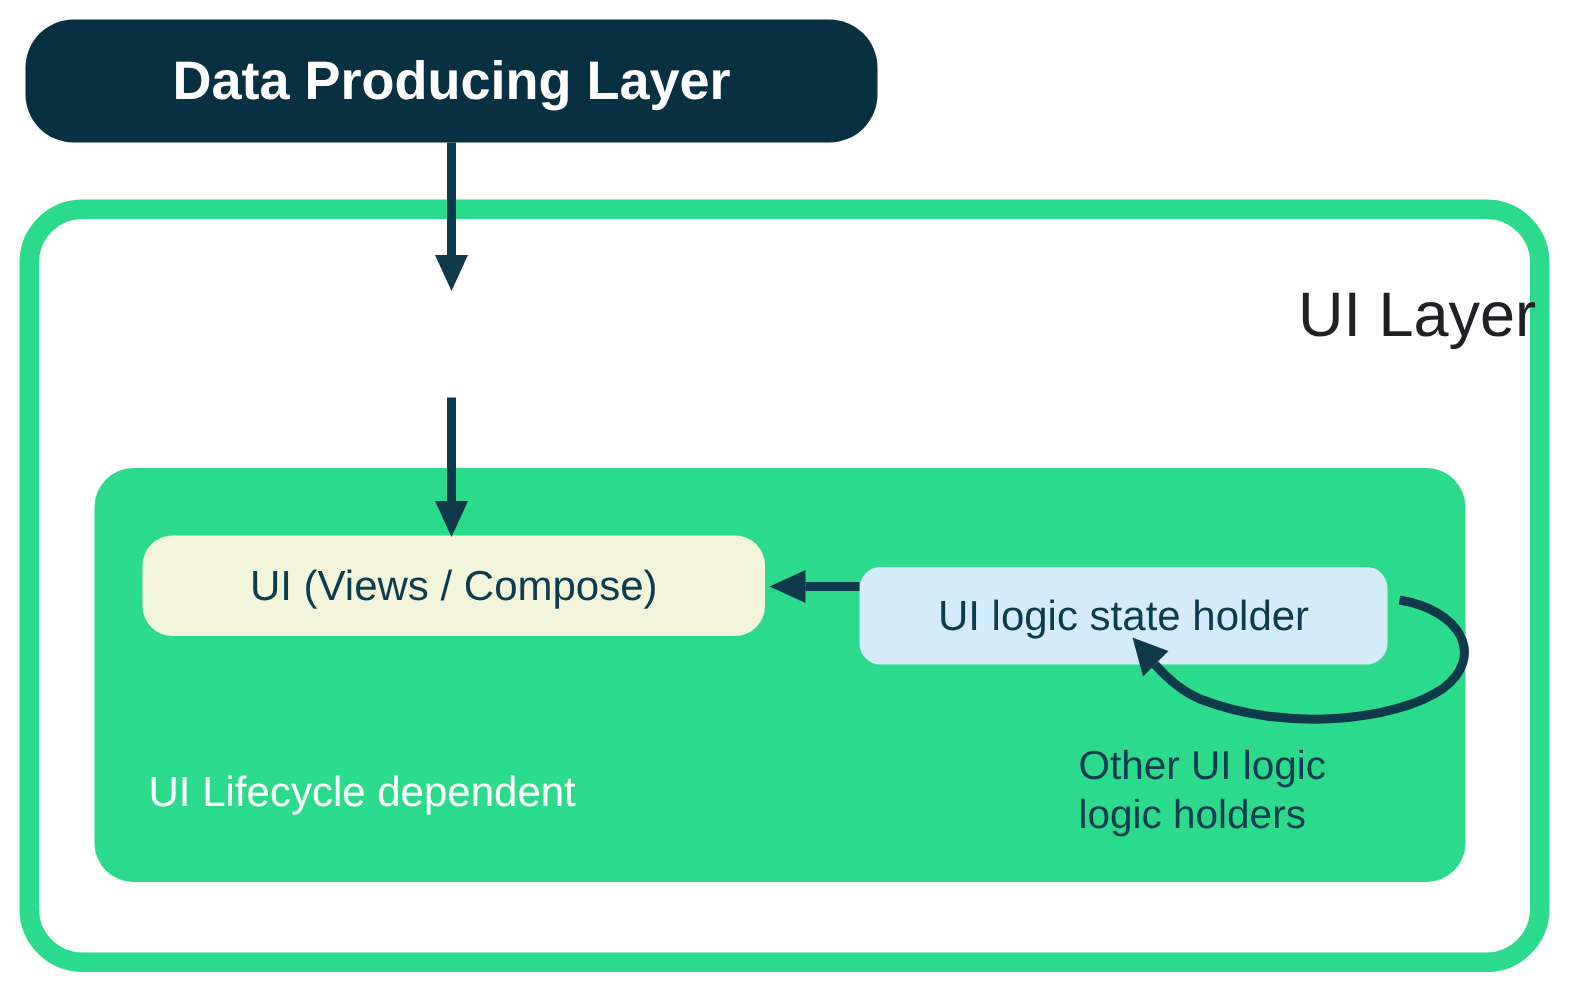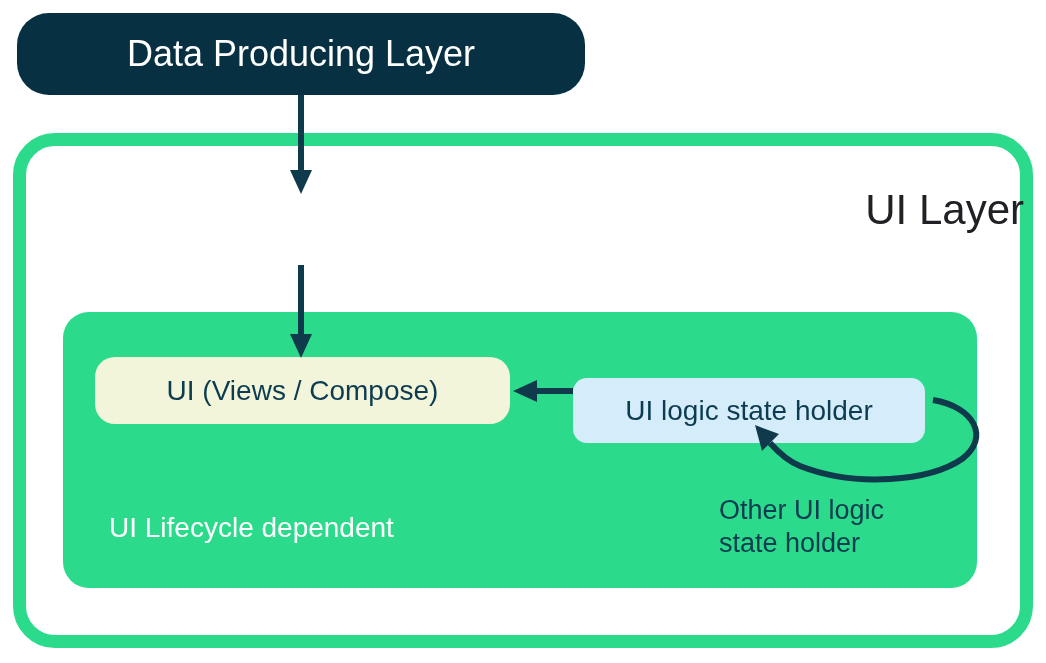--- a/index.html
+++ b/index.html
@@ -23,20 +23,21 @@
     box-sizing: border-box;
     white-space: nowrap;
   }
   .dark-box {
     left: 17px; top: 13px;
     width: 568px; height: 82px;
     background: #073042;
     border-radius: 32px;
     color: #ffffff;
     font-size: 36px;
+    font-weight: bold;
   }
   .outer-box {
     position: absolute;
     left: 13px; top: 133px;
     width: 1020px; height: 515px;
     box-sizing: border-box;
     background: #ffffff;
     border: 13px solid #2bdb8b;
     border-radius: 42px;
   }
@@ -73,21 +74,21 @@
     color: #0d3c50;
     font-size: 28px;
     border-radius: 20px;
   }
   .ui-logic-box {
     left: 573px; top: 358px;
     width: 352px; height: 65px; margin-top: 20px;
   }
   .lifecycle-label {
     position: absolute;
-    left: 109px; top: 512px;
+    left: 99px; top: 512px;
     font-size: 28px;
     line-height: 32px;
     color: #ffffff;
     white-space: nowrap;
   }
   .other-logic-label {
     position: absolute;
     left: 719px; top: 494px;
     width: 260px;
     text-align: left;
@@ -123,21 +124,21 @@
   </div>
 
   <div class="node blue-box ui-logic-box">
     <span>UI logic state holder</span>
   </div>
 
   <div class="lifecycle-label">UI Lifecycle dependent</div>
 
   <div class="other-logic-label">
     <span>Other UI logic</span><br>
-    <span>state holder</span>
+    <span>logic holders</span>
   </div>
 
   <svg class="arrow-overlay" viewBox="0 0 1046 663" xmlns="http://www.w3.org/2000/svg">
     <g stroke="#0e3a4c" fill="#0e3a4c">
 
       <g>
         <line x1="301" y1="95" x2="301" y2="172" stroke-width="6"></line>
         <polygon points="301,194 290,170 312,170" stroke="none"></polygon>
       </g>
 

